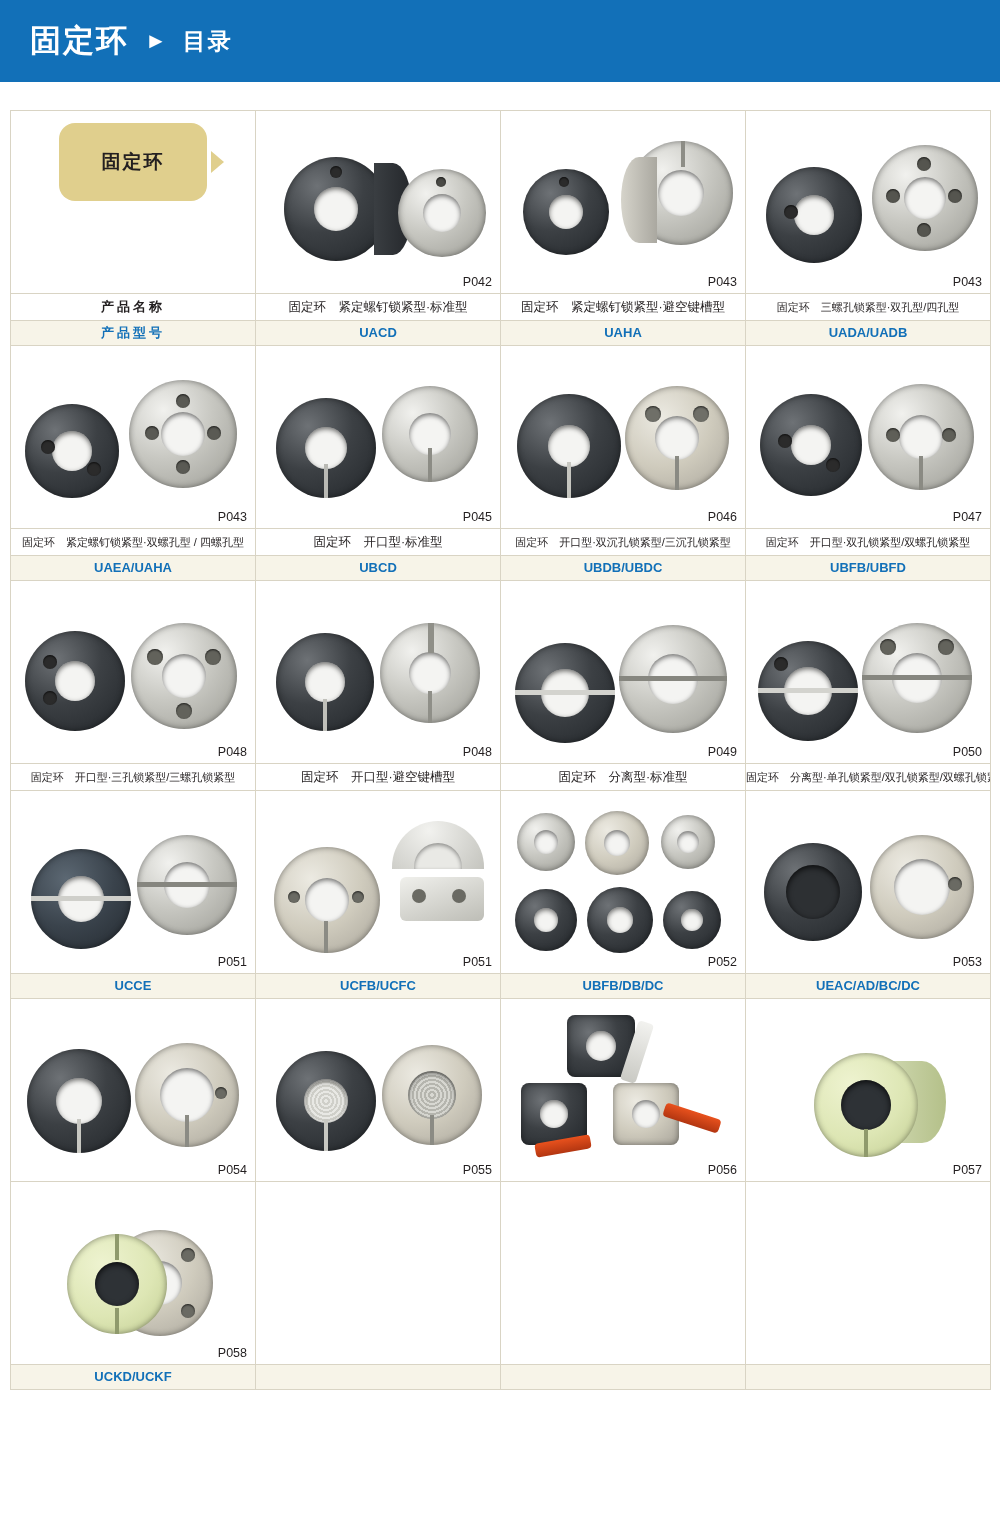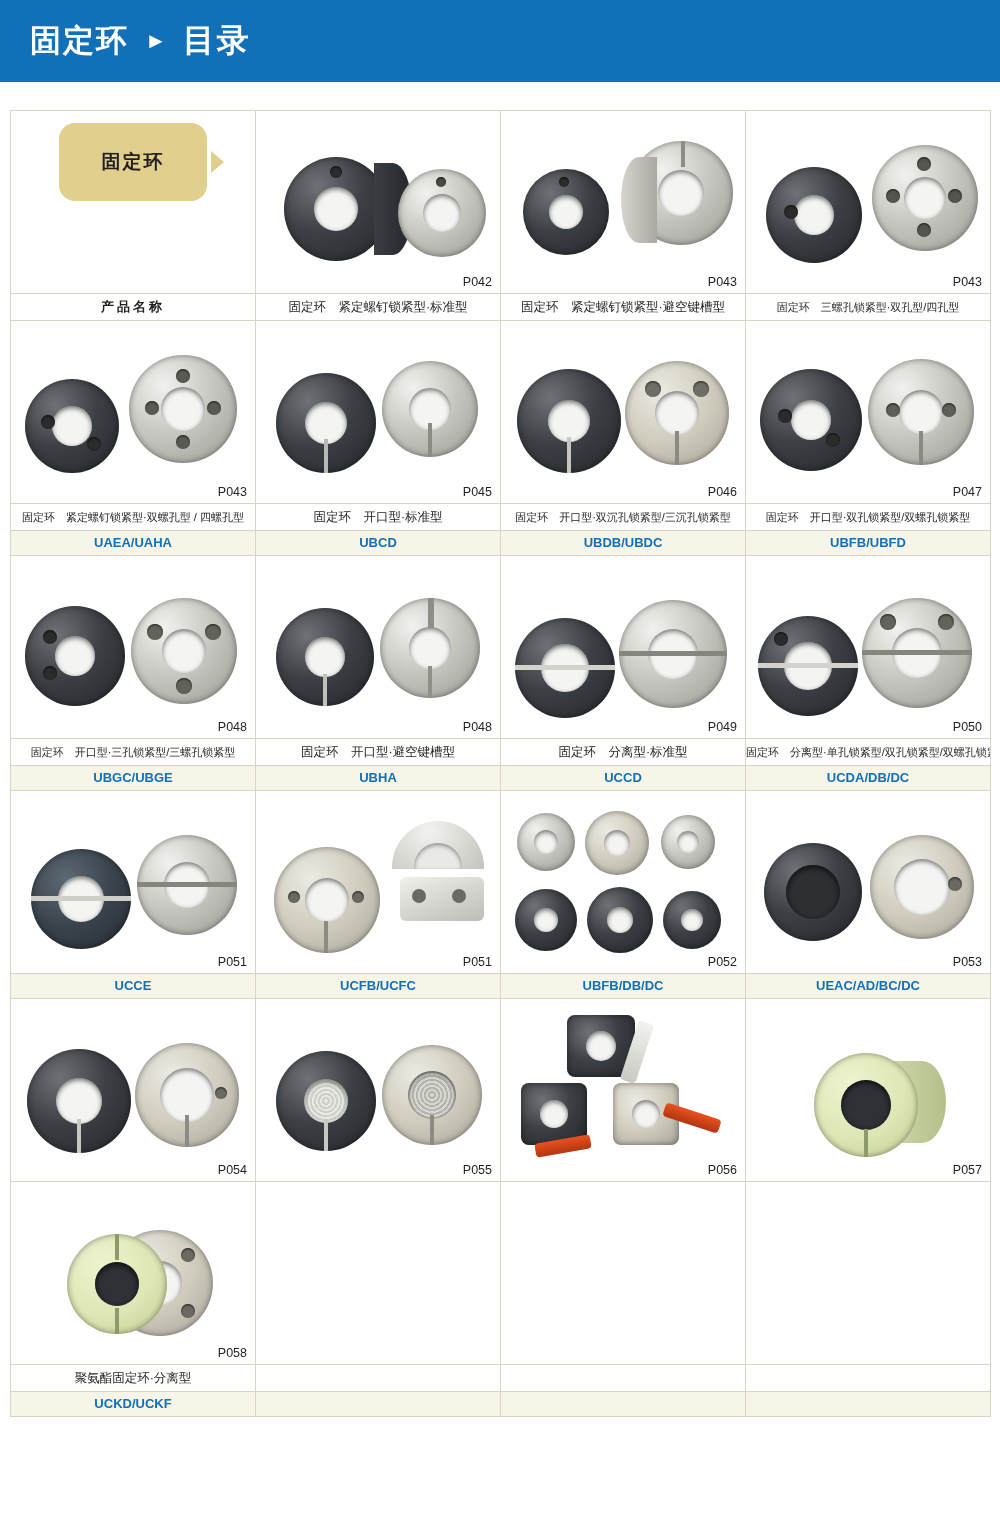--- a/index.html
+++ b/index.html
@@ -30,21 +30,21 @@
     letter-spacing: 2px;
   }
   .banner-arrow {
     color: #ffffff;
     font-size: 22px;
     margin: 0 16px 0 16px;
     line-height: 1;
   }
   .banner-sub {
     color: #ffffff;
-    font-size: 32px;
+    font-size: 23px;
     font-weight: bold;
     letter-spacing: 2px;
   }
 
   
   .grid {
     position: absolute;
     left: 10px;
     top: 110px;
     width: 980px;
@@ -295,20 +295,26 @@
           </div>
     </td>
   </tr>
 
   <tr>
     <td class="hdr-name">产品名称</td>
     <td class="namecell">固定环　紧定螺钉锁紧型·标准型</td>
     <td class="namecell">固定环　紧定螺钉锁紧型·避空键槽型</td>
     <td class="namecell small">固定环　三螺孔锁紧型·双孔型/四孔型</td>
   </tr>
+  <tr>
+    <td class="hdr-model">产品型号</td>
+    <td class="modelcell">UACD</td>
+    <td class="modelcell">UAHA</td>
+    <td class="modelcell">UADA/UADB</td>
+  </tr>
 
   <tr>
     <td>
       <div class="imgcell">
             <div class="imgbox">
         <div class="ring dark" style="left:14px;top:58px;width:94px;height:94px;">
           <div class="bore" style="width:40px;height:40px;"></div>
           <div class="hole" style="left:16px;top:36px;width:14px;height:14px;"></div>
           <div class="hole" style="left:62px;top:58px;width:14px;height:14px;"></div>
         </div>
@@ -455,26 +461,20 @@
       <div class="pcode">P050</div>
           </div>
     </td>
   </tr>
   <tr>
     <td class="namecell small">固定环　开口型·三孔锁紧型/三螺孔锁紧型</td>
     <td class="namecell">固定环　开口型·避空键槽型</td>
     <td class="namecell">固定环　分离型·标准型</td>
     <td class="namecell small">固定环　分离型·单孔锁紧型/双孔锁紧型/双螺孔锁紧型</td>
   </tr>
-  <tr>
-    <td class="modelcell">UBGC/UBGE</td>
-    <td class="modelcell">UBHA</td>
-    <td class="modelcell">UCCD</td>
-    <td class="modelcell">UCDA/DB/DC</td>
-  </tr>
 
   <tr>
     <td>
       <div class="imgcell">
             <div class="imgbox">
         <div class="ring" style="left:20px;top:58px;width:100px;height:100px;background:radial-gradient(circle at 35% 30%,#5c6873 0%,#3a434c 50%,#242a30 100%);">
           <div class="bore" style="width:46px;height:46px;"></div>
           <div class="slit" style="left:0px;top:47px;width:100px;height:5px;background:#cfcfca;"></div>
         </div>
         <div class="ring steel" style="left:126px;top:44px;width:100px;height:100px;">
@@ -639,26 +639,20 @@
           <div class="imgcell"></div>
         </td>
     <td>
           <div class="imgcell"></div>
         </td>
     <td>
           <div class="imgcell"></div>
         </td>
   </tr>
   <tr>
-    <td class="namecell">聚氨酯固定环·分离型</td>
-    <td class="namecell"></td>
-    <td class="namecell"></td>
-    <td class="namecell"></td>
-  </tr>
-  <tr>
     <td class="modelcell">UCKD/UCKF</td>
     <td class="modelcell"></td>
     <td class="modelcell"></td>
     <td class="modelcell"></td>
   </tr>
 
   </tbody>
 </table>
 
 </body></html>

